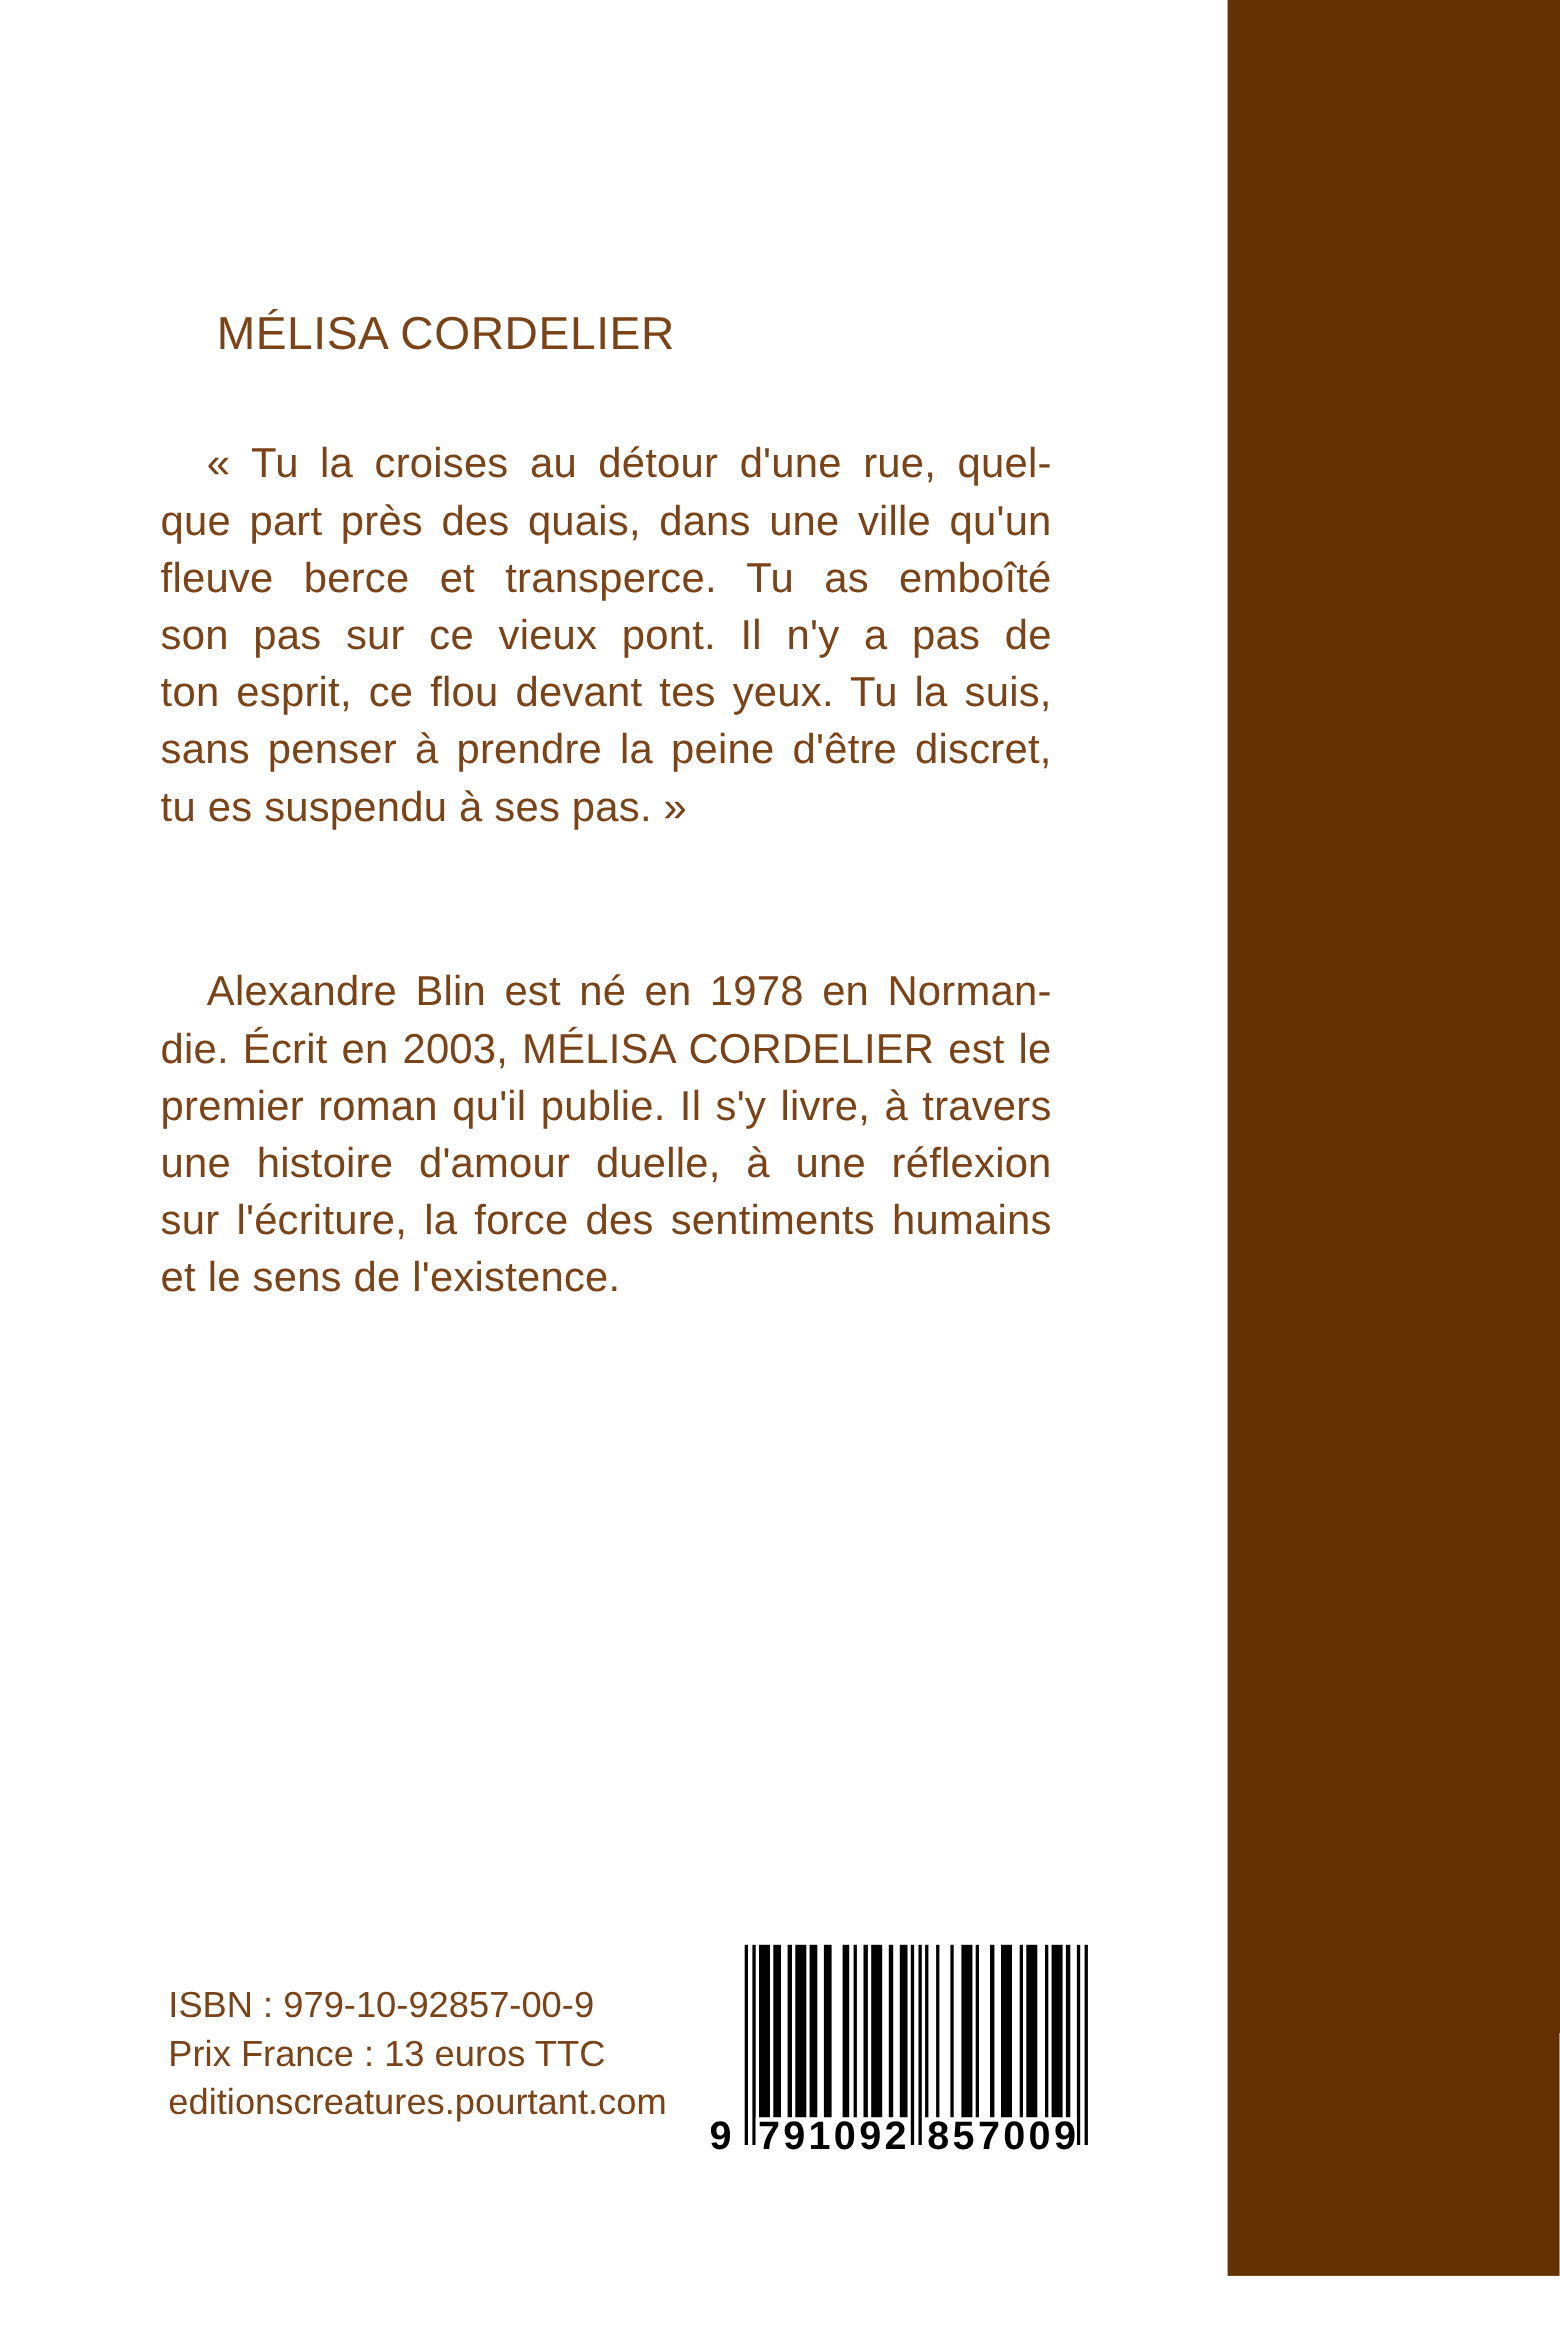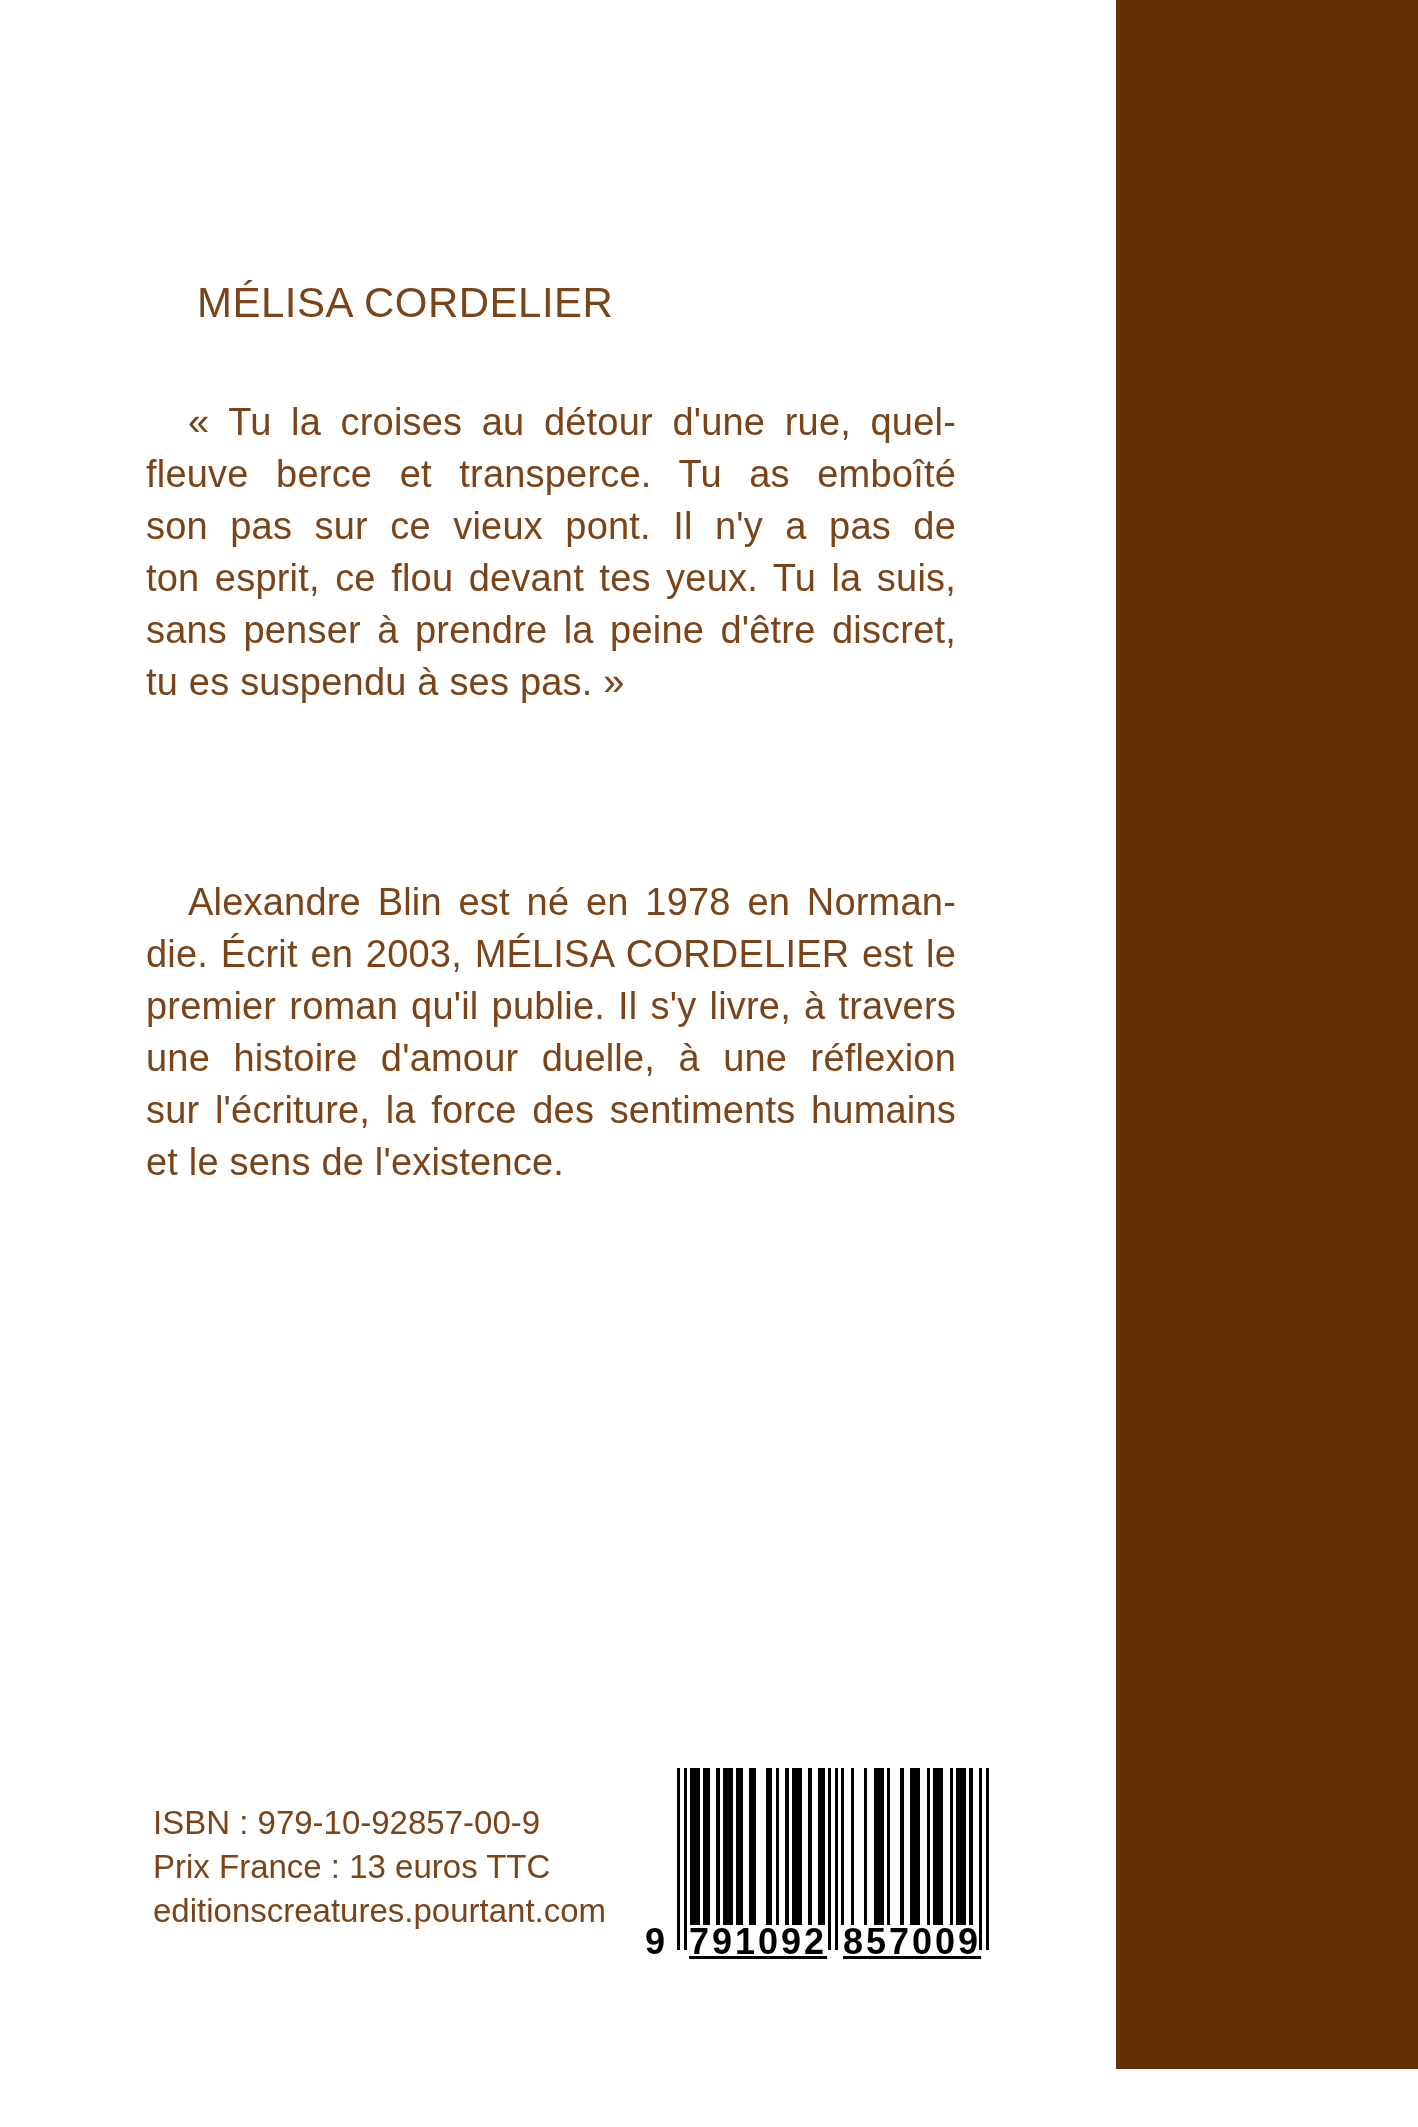--- a/index.html
+++ b/index.html
@@ -86,36 +86,36 @@
     white-space: nowrap;
   }
   .bc-lead { left: -32px; }
   .bc-num {
     background: #ffffff;
     text-align: center;
     letter-spacing: 3px;
     width: 138px;
     box-sizing: border-box;
     padding-left: 2px;
-    text-decoration: underline;
   }
   .bc-num1 { left: 10px; }
   .bc-num2 { left: 164px; }
 </style>
 </head>
 <body>
 
 <div class="cover">
 
   <div class="spine"></div>
 
   <h1 class="title">MÉLISA CORDELIER</h1>
 
   <div class="para quote">
     <div class="line j indent">« Tu la croises au détour d'une rue, quel-</div>
+    <div class="line j">que part près des quais, dans une ville qu'un</div>
     <div class="line j">fleuve berce et transperce. Tu as emboîté</div>
     <div class="line j">son pas sur ce vieux pont. Il n'y a pas de</div>
     <div class="line j">ton esprit, ce flou devant tes yeux. Tu la suis,</div>
     <div class="line j">sans penser à prendre la peine d'être discret,</div>
     <div class="line">tu es suspendu à ses pas. »</div>
   </div>
 
   <div class="para bio">
     <div class="line j indent">Alexandre Blin est né en 1978 en Norman-</div>
     <div class="line j">die. Écrit en 2003, MÉLISA CORDELIER est le</div>

